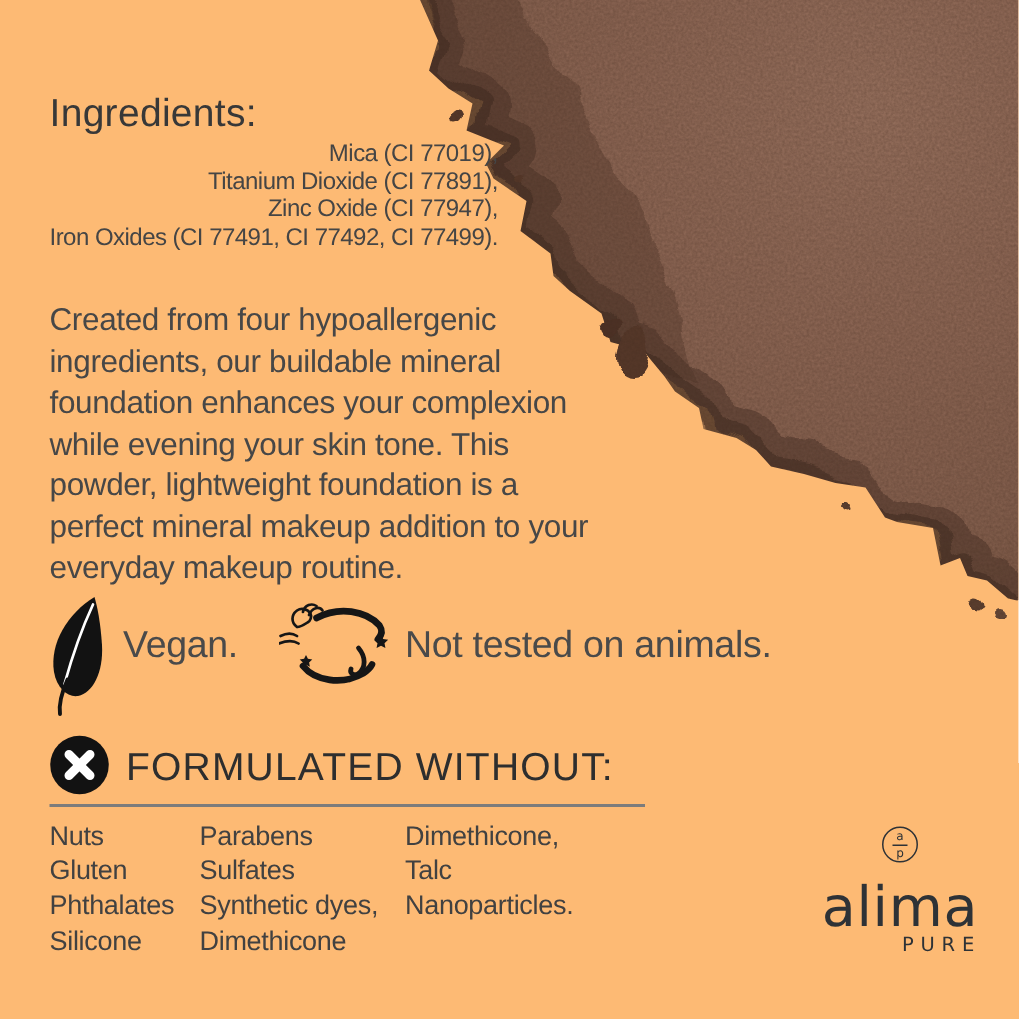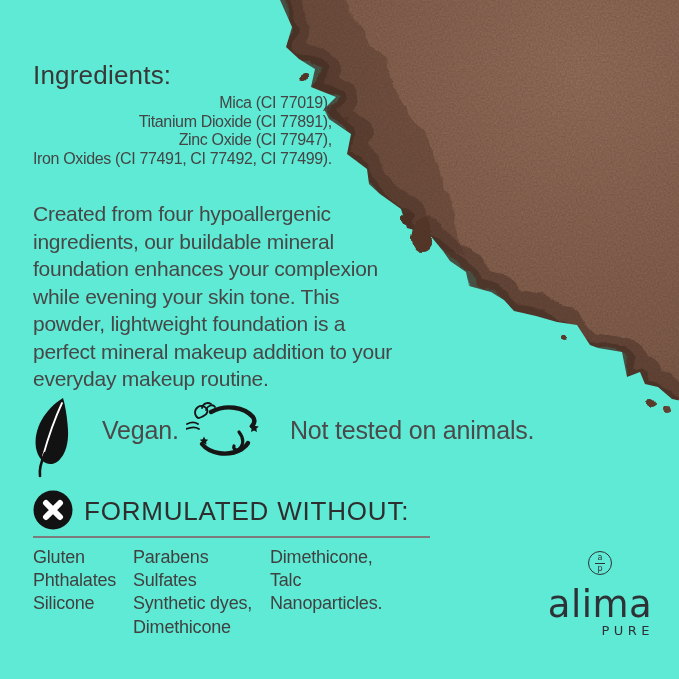--- a/index.html
+++ b/index.html
@@ -1,24 +1,24 @@
 <!DOCTYPE html>
 <html><head>
 <meta charset="utf-8">
 <style>
   html,body{margin:0;padding:0;background:#ffffff;}
   body{width:679px;height:679px;font-family:"Liberation Sans",sans-serif;}
-  .canvas{position:relative;width:679px;height:679px;background:#5eead4;overflow:hidden;}
+  .canvas{position:relative;width:679px;height:679px;background:#fdba74;overflow:hidden;}
   .abs{position:absolute;}
   .powder-svg{position:absolute;top:0;left:0;pointer-events:none;z-index:0;}
   .txt{z-index:2;}
   .ing-heading{left:33px;top:59px;font-size:26px;line-height:32px;color:#383838;letter-spacing:.2px;}
   .ing-list{left:33px;top:94px;font-size:16px;line-height:18.6px;color:#454545;letter-spacing:-.35px;text-align:right;}
   .desc{left:33px;top:200px;font-size:21px;line-height:27.5px;color:#474747;letter-spacing:-.25px;}
-  .badge-label{font-size:25px;line-height:30px;color:#4a4a4a;letter-spacing:-.2px;margin-left:20px;}
+  .badge-label{font-size:25px;line-height:30px;color:#4a4a4a;letter-spacing:-.2px;}
   .fw-title{left:84px;top:494px;font-size:26px;line-height:34px;color:#2e2e2e;letter-spacing:.8px;}
   .rule{left:33px;top:536px;width:397px;height:2px;background:#7c7c7c;}
   .cols{left:33px;top:546px;display:flex;font-size:18px;line-height:23.2px;color:#414141;letter-spacing:-.2px;}
   .colc{display:flex;flex-direction:column;}
   .col-1{width:100px;}
   .col-2{width:137px;}
   .col-3{width:175px;}
   .brand{color:#2e3236;font-family:"DejaVu Sans",sans-serif;}
   .monogram{left:588px;top:551px;width:22px;height:22px;border:1.5px solid #2e3236;border-radius:50%;
             display:flex;flex-direction:column;align-items:center;justify-content:center;
@@ -111,20 +111,21 @@
 
   <svg class="abs txt" style="left:33px;top:490px;" width="40" height="40" viewBox="0 0 40 40" aria-hidden="true">
     <circle cx="20" cy="20" r="19.5" fill="#121212"></circle>
     <path d="M13,13 L27,27 M27,13 L13,27" stroke="#ffffff" stroke-width="6" stroke-linecap="round"></path>
   </svg>
   <div class="abs txt fw-title">FORMULATED WITHOUT:</div>
   <div class="abs txt rule"></div>
 
   <div class="abs txt cols">
     <div class="colc col-1">
+      <div>Nuts</div>
       <div>Gluten</div>
       <div>Phthalates</div>
       <div>Silicone</div>
     </div>
     <div class="colc col-2">
       <div>Parabens</div>
       <div>Sulfates</div>
       <div>Synthetic dyes,</div>
       <div>Dimethicone</div>
     </div>

